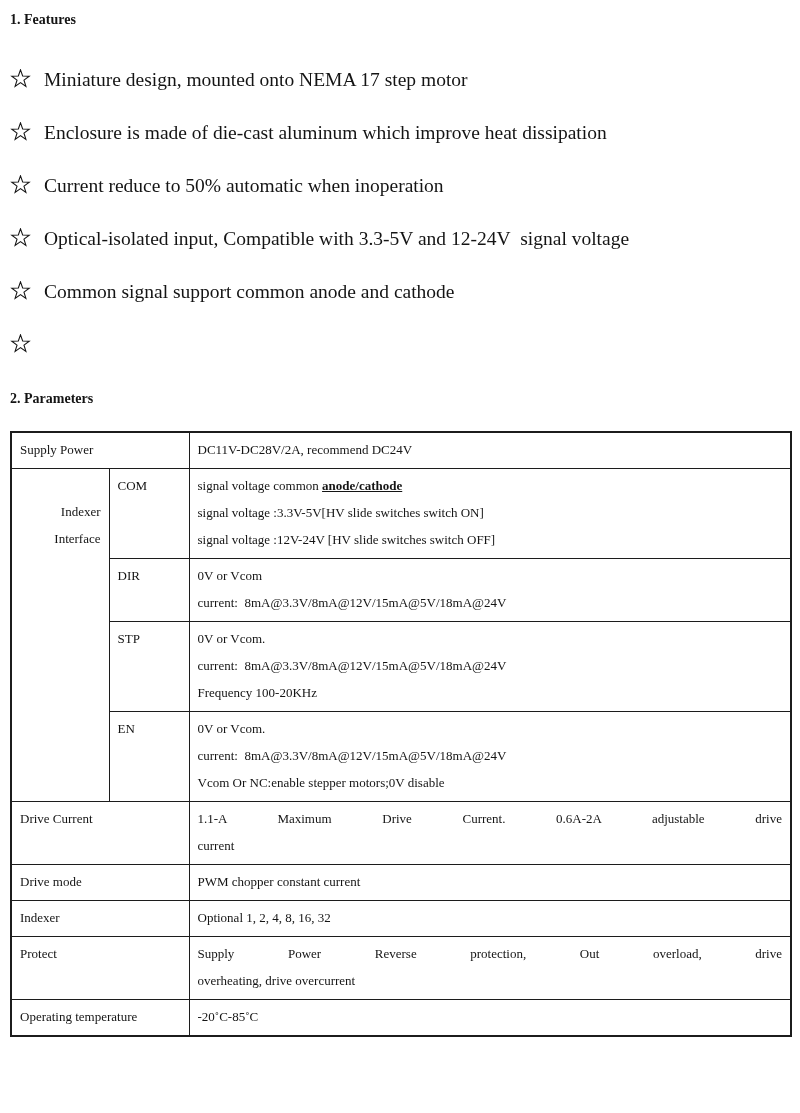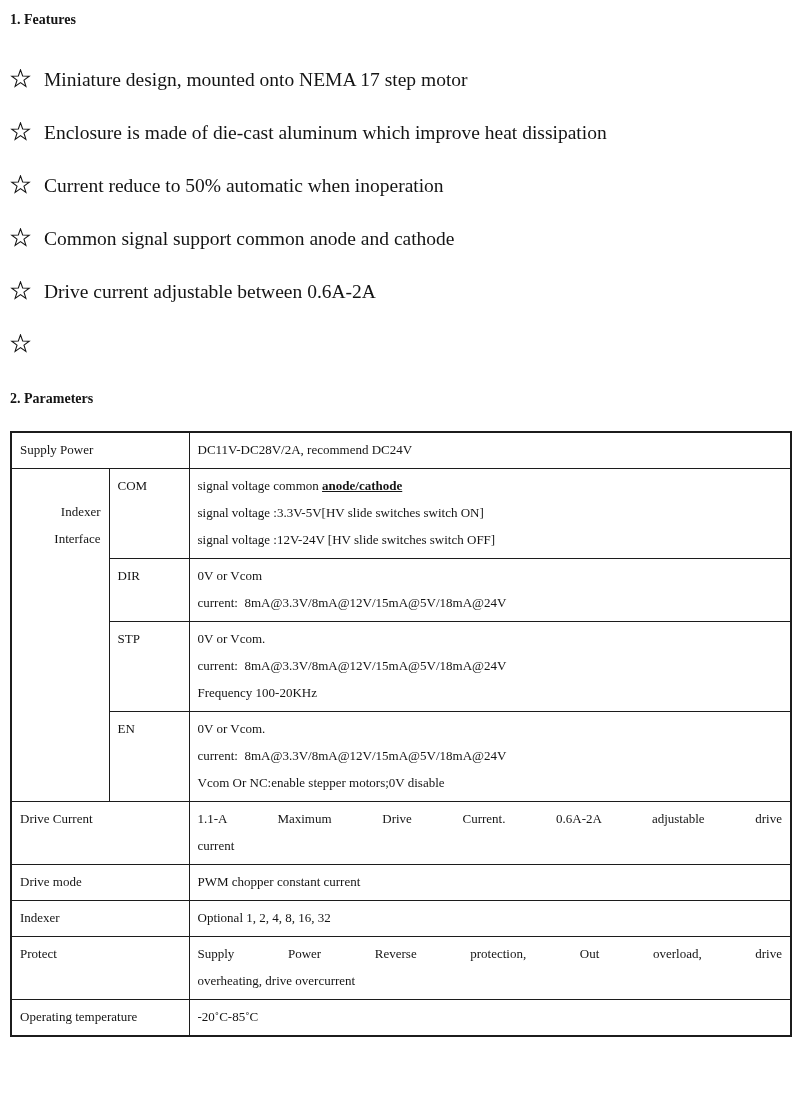--- a/index.html
+++ b/index.html
@@ -73,27 +73,27 @@
     <li>
       <span class="star"><svg width="21" height="20" viewBox="0 0 24 24">
             <polygon points="12,1 14.59,8.44 22.46,8.6 16.18,13.36 18.47,20.9 12,16.4 5.53,20.9 7.82,13.36 1.54,8.6 9.41,8.44" fill="#ffffff" stroke="#141414" stroke-width="1.3"></polygon>
           </svg></span>
       <span>Current reduce to 50% automatic when inoperation</span>
     </li>
     <li>
       <span class="star"><svg width="21" height="20" viewBox="0 0 24 24">
             <polygon points="12,1 14.59,8.44 22.46,8.6 16.18,13.36 18.47,20.9 12,16.4 5.53,20.9 7.82,13.36 1.54,8.6 9.41,8.44" fill="#ffffff" stroke="#141414" stroke-width="1.3"></polygon>
           </svg></span>
-      <span>Common signal support common anode and cathode</span>
+      <span>Optical-isolated input, Compatible with 3.3-5V and 12-24V&nbsp; signal voltage</span>
     </li>
     <li>
       <span class="star"><svg width="21" height="20" viewBox="0 0 24 24">
             <polygon points="12,1 14.59,8.44 22.46,8.6 16.18,13.36 18.47,20.9 12,16.4 5.53,20.9 7.82,13.36 1.54,8.6 9.41,8.44" fill="#ffffff" stroke="#141414" stroke-width="1.3"></polygon>
           </svg></span>
-      <span>Drive current adjustable between 0.6A-2A</span>
+      <span>Common signal support common anode and cathode</span>
     </li>
     <li>
       <span class="star"><svg width="21" height="20" viewBox="0 0 24 24">
             <polygon points="12,1 14.59,8.44 22.46,8.6 16.18,13.36 18.47,20.9 12,16.4 5.53,20.9 7.82,13.36 1.54,8.6 9.41,8.44" fill="#ffffff" stroke="#141414" stroke-width="1.3"></polygon>
           </svg></span>
     </li>
   </ul>
 
   <div class="sec-heading h-parameters">2. Parameters</div>
 

